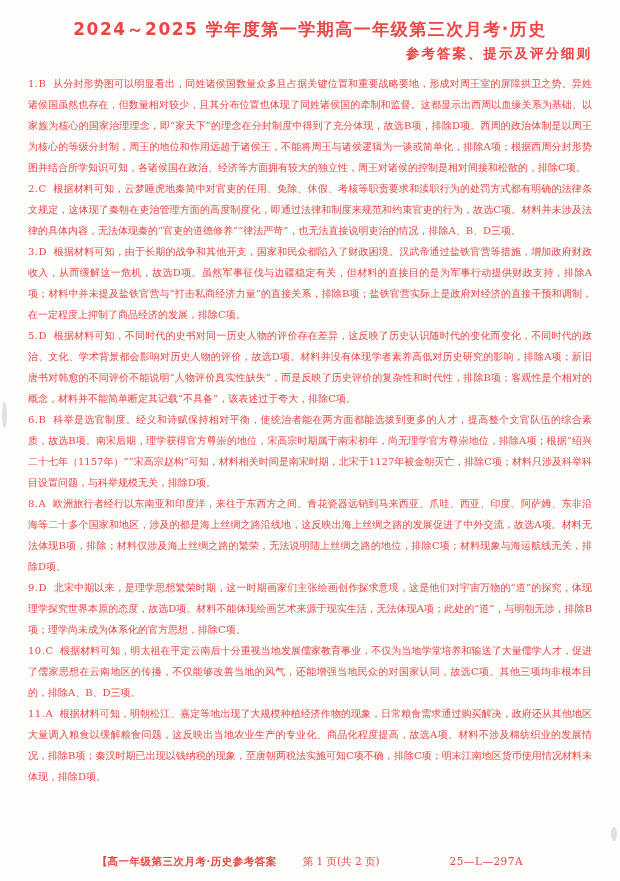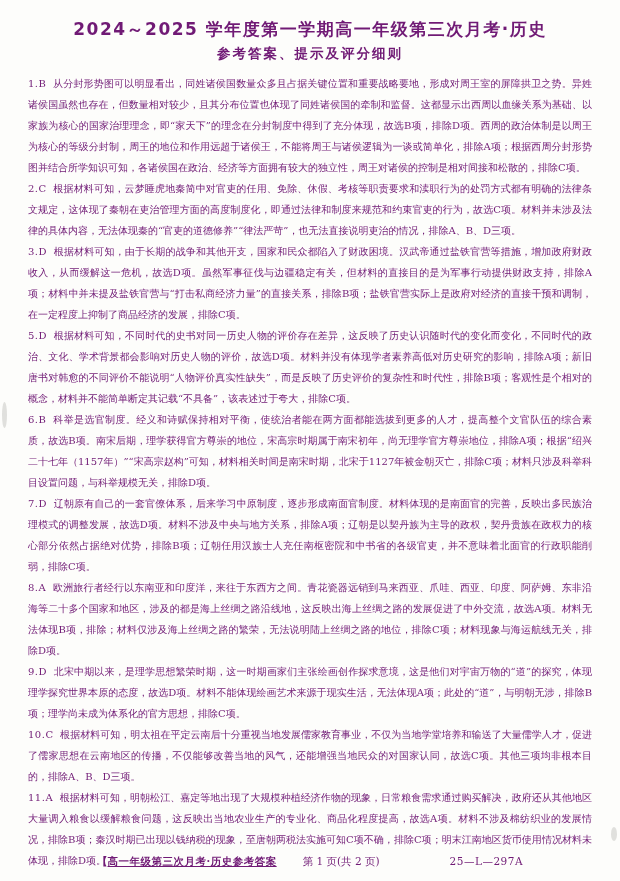--- a/index.html
+++ b/index.html
@@ -1,37 +1,37 @@
 <!DOCTYPE html>
 <html><head>
 <meta charset="utf-8">
 <style>
   html,body{margin:0;padding:0;background:#e8e8e6;}
   .page{
     position:relative;
     width:620px;height:881px;
     margin:0 auto;
     background:#fdfdfb;
-    color:#701a75;
+    color:#ef4444;
     font-family:"DejaVu Serif","Liberation Serif",serif;
     box-sizing:border-box;
     padding:16px 28px 34px 28px;
     overflow:hidden;
   }
   .title{
     margin:2px 0 4px 0;
     text-align:center;
     font-size:17px;
     font-weight:bold;
     letter-spacing:1.5px;
     font-family:"DejaVu Sans","Liberation Sans",sans-serif;
   }
   .subtitle{
     margin:0 0 10px 0;
-    text-align:center;
+    text-align:right;
     font-size:13.5px;
     font-weight:bold;
     letter-spacing:2px;
   }
   .answers{
     font-size:10px;
     line-height:21px;
     text-align:justify;
     text-justify:inter-ideograph;
   }
@@ -43,21 +43,21 @@
     position:absolute;
     left:0;right:0;
     bottom:12px;
     display:flex;
     justify-content:center;
     align-items:baseline;
     font-size:10.5px;
     gap:10px;
   }
   .footer .mark{font-weight:bold;}
-  .footer .label{font-weight:bold;letter-spacing:0.5px;text-decoration:underline;}
+  .footer .label{font-weight:bold;letter-spacing:0.5px;}
   .footer .pageinfo{margin-left:16px;}
   .footer .code{margin-left:60px;letter-spacing:0.5px;}
   .artifact{
     position:absolute;
     background:#c9c9c5;
     border-radius:50%;
     opacity:0.55;
   }
   .artifact.a1{left:2px;top:402px;width:5px;height:26px;}
   .artifact.a2{right:3px;bottom:40px;width:6px;height:14px;}
@@ -76,21 +76,20 @@
 
     <p class="item"><span class="label"><span class="num">2.</span><span class="choice">C</span></span><span class="text">根据材料可知，云梦睡虎地秦简中对官吏的任用、免除、休假、考核等职责要求和渎职行为的处罚方式都有明确的法律条文规定，这体现了秦朝在吏治管理方面的高度制度化，即通过法律和制度来规范和约束官吏的行为，故选C项。材料并未涉及法律的具体内容，无法体现秦的“官吏的道德修养”“律法严苛”，也无法直接说明吏治的情况，排除A、B、D三项。</span></p>
 
     <p class="item"><span class="label"><span class="num">3.</span><span class="choice">D</span></span><span class="text">根据材料可知，由于长期的战争和其他开支，国家和民众都陷入了财政困境。汉武帝通过盐铁官营等措施，增加政府财政收入，从而缓解这一危机，故选D项。虽然军事征伐与边疆稳定有关，但材料的直接目的是为军事行动提供财政支持，排除A项；材料中并未提及盐铁官营与“打击私商经济力量”的直接关系，排除B项；盐铁官营实际上是政府对经济的直接干预和调制，在一定程度上抑制了商品经济的发展，排除C项。</span></p>
 
 
     <p class="item"><span class="label"><span class="num">5.</span><span class="choice">D</span></span><span class="text">根据材料可知，不同时代的史书对同一历史人物的评价存在差异，这反映了历史认识随时代的变化而变化，不同时代的政治、文化、学术背景都会影响对历史人物的评价，故选D项。材料并没有体现学者素养高低对历史研究的影响，排除A项；新旧唐书对韩愈的不同评价不能说明“人物评价真实性缺失”，而是反映了历史评价的复杂性和时代性，排除B项；客观性是个相对的概念，材料并不能简单断定其记载“不具备”，该表述过于夸大，排除C项。</span></p>
 
     <p class="item"><span class="label"><span class="num">6.</span><span class="choice">B</span></span><span class="text">科举是选官制度。经义和诗赋保持相对平衡，使统治者能在两方面都能选拔到更多的人才，提高整个文官队伍的综合素质，故选B项。南宋后期，理学获得官方尊崇的地位，宋高宗时期属于南宋初年，尚无理学官方尊崇地位，排除A项；根据“绍兴二十七年（1157年）”“宋高宗赵构”可知，材料相关时间是南宋时期，北宋于1127年被金朝灭亡，排除C项；材料只涉及科举科目设置问题，与科举规模无关，排除D项。</span></p>
 
-    <p class="item"><span class="label"><span class="num">7.</span><span class="choice">D</span></span><span class="text">辽朝原有自己的一套官僚体系，后来学习中原制度，逐步形成南面官制度。材料体现的是南面官的完善，反映出多民族治理模式的调整发展，故选D项。材料不涉及中央与地方关系，排除A项；辽朝是以契丹族为主导的政权，契丹贵族在政权力的核心部分依然占据绝对优势，排除B项；辽朝任用汉族士人充任南枢密院和中书省的各级官吏，并不意味着北面官的行政职能削弱，排除C项。</span></p>
 
     <p class="item"><span class="label"><span class="num">8.</span><span class="choice">A</span></span><span class="text">欧洲旅行者经行以东南亚和印度洋，来往于东西方之间。青花瓷器远销到马来西亚、爪哇、西亚、印度、阿萨姆、东非沿海等二十多个国家和地区，涉及的都是海上丝绸之路沿线地，这反映出海上丝绸之路的发展促进了中外交流，故选A项。材料无法体现B项，排除；材料仅涉及海上丝绸之路的繁荣，无法说明陆上丝绸之路的地位，排除C项；材料现象与海运航线无关，排除D项。</span></p>
 
     <p class="item"><span class="label"><span class="num">9.</span><span class="choice">D</span></span><span class="text">北宋中期以来，是理学思想繁荣时期，这一时期画家们主张绘画创作探求意境，这是他们对宇宙万物的“道”的探究，体现理学探究世界本原的态度，故选D项。材料不能体现绘画艺术来源于现实生活，无法体现A项；此处的“道”，与明朝无涉，排除B项；理学尚未成为体系化的官方思想，排除C项。</span></p>
 
     <p class="item"><span class="label"><span class="num">10.</span><span class="choice">C</span></span><span class="text">根据材料可知，明太祖在平定云南后十分重视当地发展儒家教育事业，不仅为当地学堂培养和输送了大量儒学人才，促进了儒家思想在云南地区的传播，不仅能够改善当地的风气，还能增强当地民众的对国家认同，故选C项。其他三项均非根本目的，排除A、B、D三项。</span></p>
 
     <p class="item"><span class="label"><span class="num">11.</span><span class="choice">A</span></span><span class="text">根据材料可知，明朝松江、嘉定等地出现了大规模种植经济作物的现象，日常粮食需求通过购买解决，政府还从其他地区大量调入粮食以缓解粮食问题，这反映出当地农业生产的专业化、商品化程度提高，故选A项。材料不涉及棉纺织业的发展情况，排除B项；秦汉时期已出现以钱纳税的现象，至唐朝两税法实施可知C项不确，排除C项；明末江南地区货币使用情况材料未体现，排除D项。</span></p>
 
   </div>

